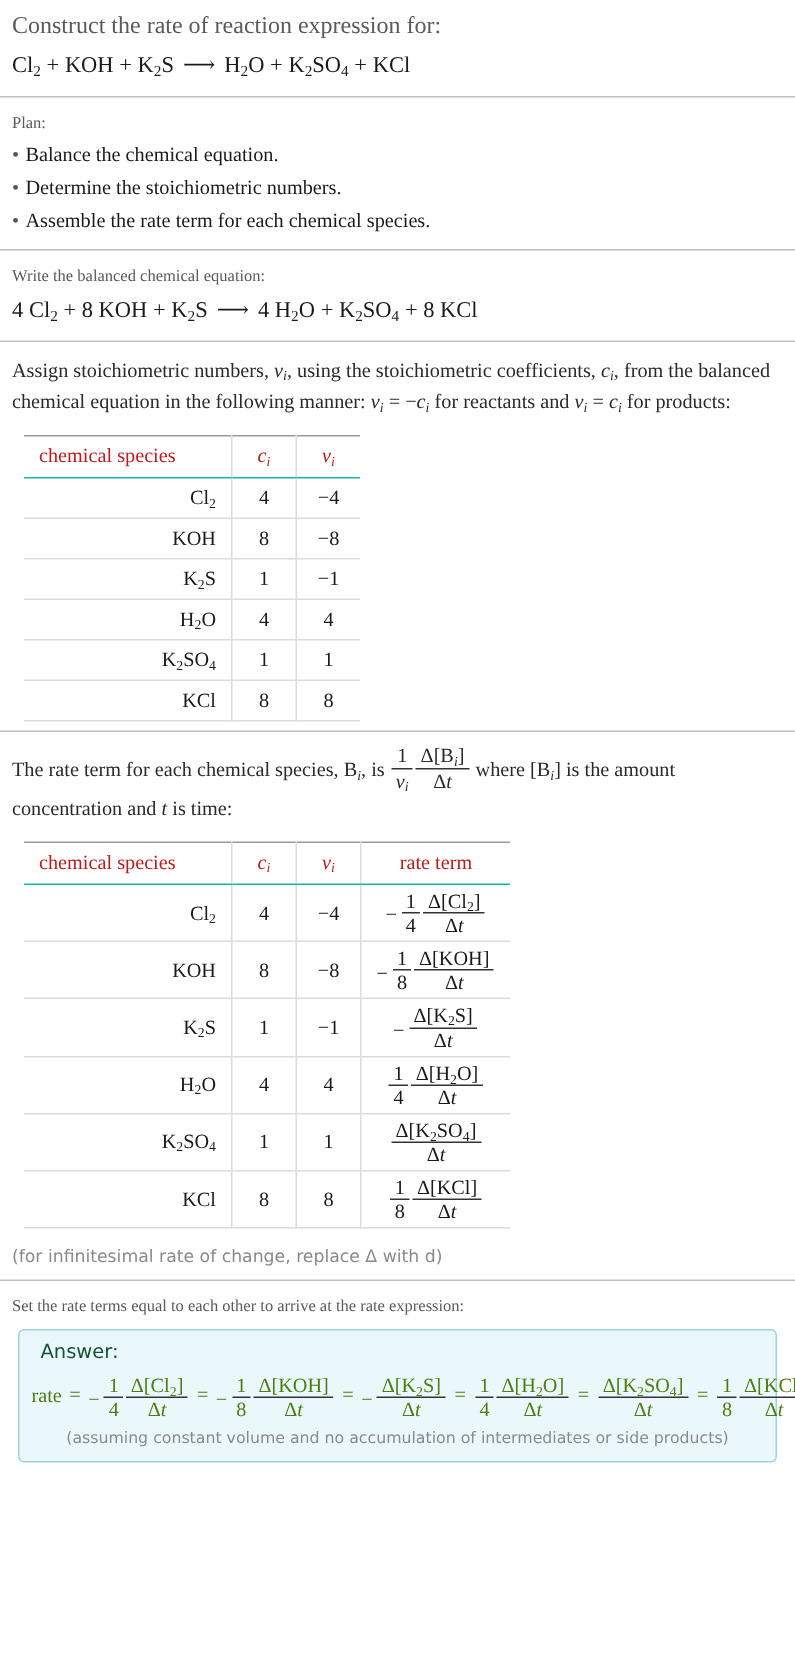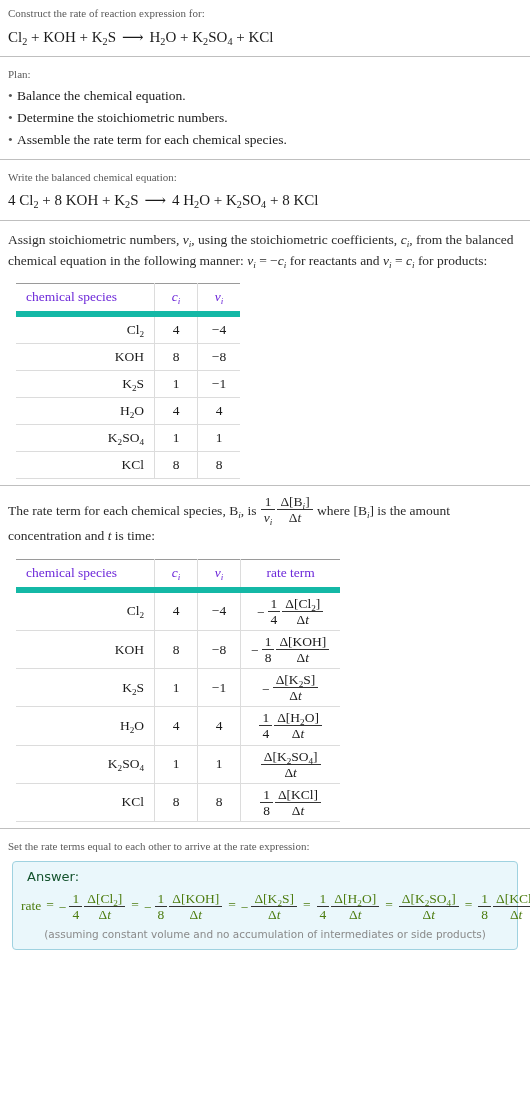--- a/index.html
+++ b/index.html
@@ -18,21 +18,21 @@
   .section { padding: 0 8px; }
 
   .hr {
     height: 1px;
     background: #bfbfbf;
     margin: 0;
     width: 530px;
   }
 
   .prompt {
-    font-size: 11px;
+    font-size: 16px;
     color: #5a5a5a;
     padding-top: 6px;
     line-height: 1.45;
   }
   .eq {
     font-size: 15px;
     color: #1a1a1a;
     padding-top: 4px;
     padding-bottom: 8px;
     line-height: 1.5;
@@ -81,24 +81,24 @@
   
   table.stoich {
     border-collapse: collapse;
     margin: 8px 0 6px 8px;
     font-size: 13.5px;
     color: #1a1a1a;
     background: #fff;
   }
   table.stoich thead th {
     font-weight: normal;
-    color: #6d28d9;
+    color: #b91c1c;
     padding: 5px 10px 6px 10px;
     border-top: 1px solid #9a9a9a;
-    border-bottom: 6px solid #14b8a6;
+    border-bottom: 1px solid #14b8a6;
     text-align: center;
     white-space: nowrap;
     margin-top: 32px;
   }
   table.stoich thead th.sp { text-align: left; padding-left: 10px; }
   table.stoich tbody td {
     padding: 5px 10px;
     border-bottom: 1px solid #dcdcdc;
     border-right: 1px solid #dcdcdc;
     text-align: center;
@@ -270,20 +270,21 @@
             <td class="rate"><span class="rt"><span class="frac"><span class="num">Δ[K<sub>2</sub>SO<sub>4</sub>]</span><span class="den">Δ<i class="var">t</i></span></span></span></td>
           </tr>
           <tr>
             <td class="species">KCl</td>
             <td class="num">8</td>
             <td class="num">8</td>
             <td class="rate"><span class="rt"><span class="frac"><span class="num">1</span><span class="den">8</span></span><span class="frac"><span class="num">Δ[KCl]</span><span class="den">Δ<i class="var">t</i></span></span></span></td>
           </tr>
         </tbody>
     </table>
+    <div class="footnote">(for infinitesimal rate of change, replace Δ with d)</div>
   </div>
   <div class="hr"></div>
 
   <div class="section">
     <div class="label">Set the rate terms equal to each other to arrive at the rate expression:</div>
     <div class="answer-box">
       <div class="answer-label">Answer:</div>
       <div class="answer-expr"><span>rate</span><span class="eqsign">=</span><span class="rt"><span class="minus">−</span><span class="frac"><span class="num">1</span><span class="den">4</span></span><span class="frac"><span class="num">Δ[Cl<sub>2</sub>]</span><span class="den">Δ<i class="var">t</i></span></span></span><span class="eqsign">=</span><span class="rt"><span class="minus">−</span><span class="frac"><span class="num">1</span><span class="den">8</span></span><span class="frac"><span class="num">Δ[KOH]</span><span class="den">Δ<i class="var">t</i></span></span></span><span class="eqsign">=</span><span class="rt"><span class="minus">−</span><span class="frac"><span class="num">Δ[K<sub>2</sub>S]</span><span class="den">Δ<i class="var">t</i></span></span></span><span class="eqsign">=</span><span class="rt"><span class="frac"><span class="num">1</span><span class="den">4</span></span><span class="frac"><span class="num">Δ[H<sub>2</sub>O]</span><span class="den">Δ<i class="var">t</i></span></span></span><span class="eqsign">=</span><span class="rt"><span class="frac"><span class="num">Δ[K<sub>2</sub>SO<sub>4</sub>]</span><span class="den">Δ<i class="var">t</i></span></span></span><span class="eqsign">=</span><span class="rt"><span class="frac"><span class="num">1</span><span class="den">8</span></span><span class="frac"><span class="num">Δ[KCl]</span><span class="den">Δ<i class="var">t</i></span></span></span></div>
       <div class="answer-note">(assuming constant volume and no accumulation of intermediates or side products)</div>
     </div>

